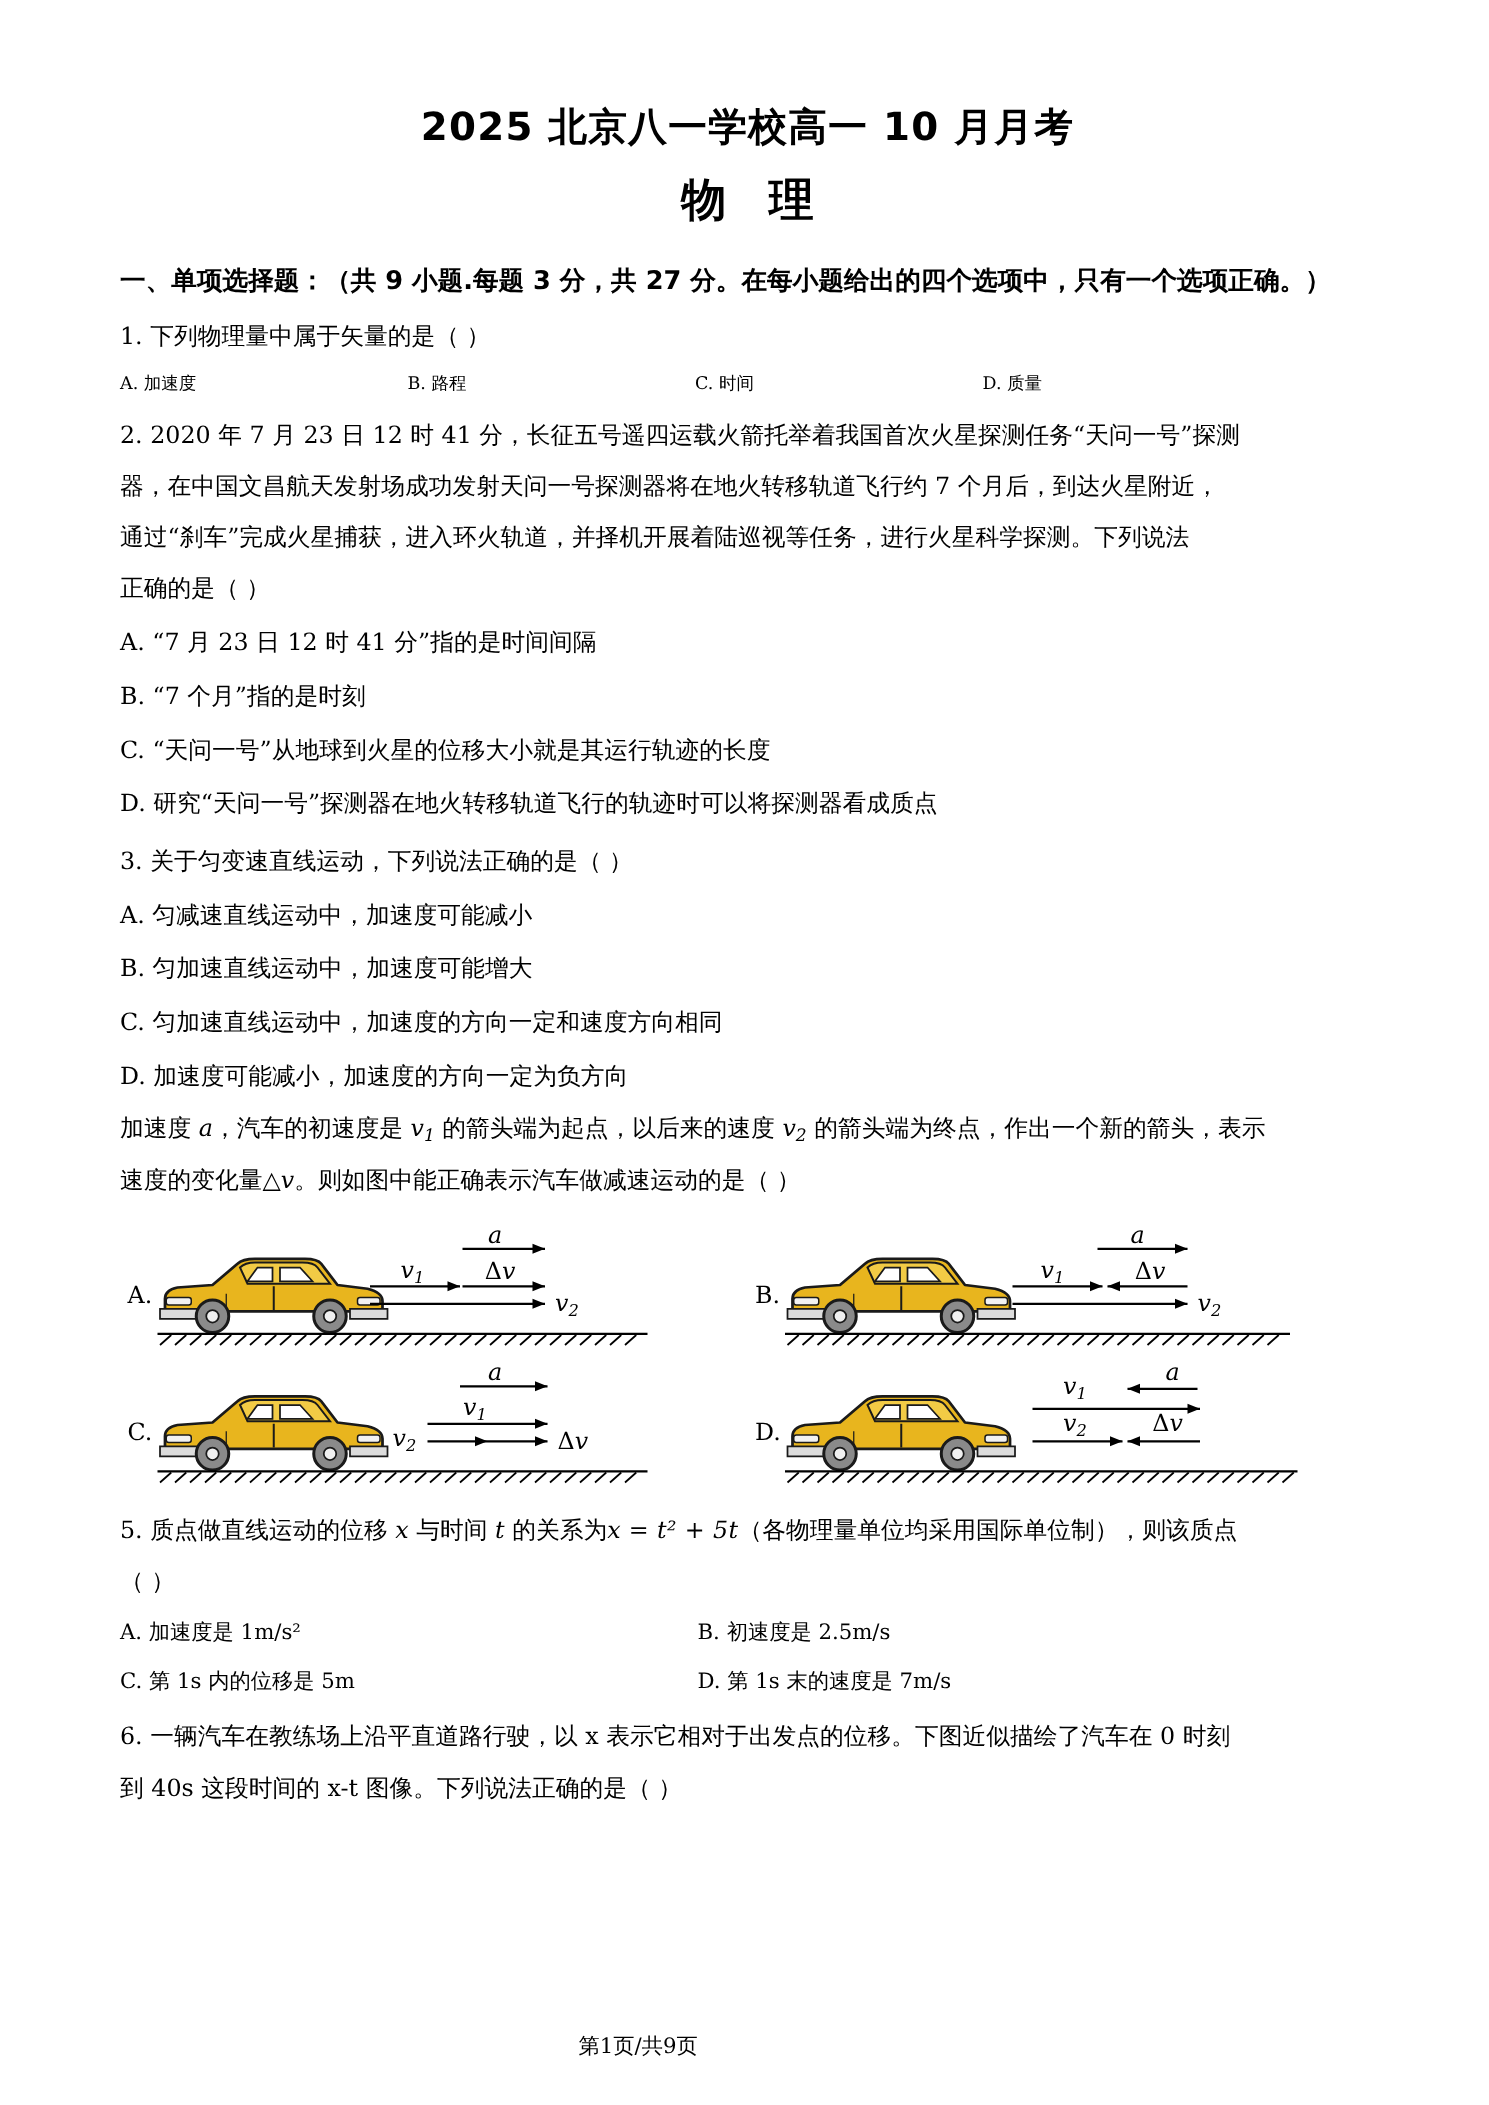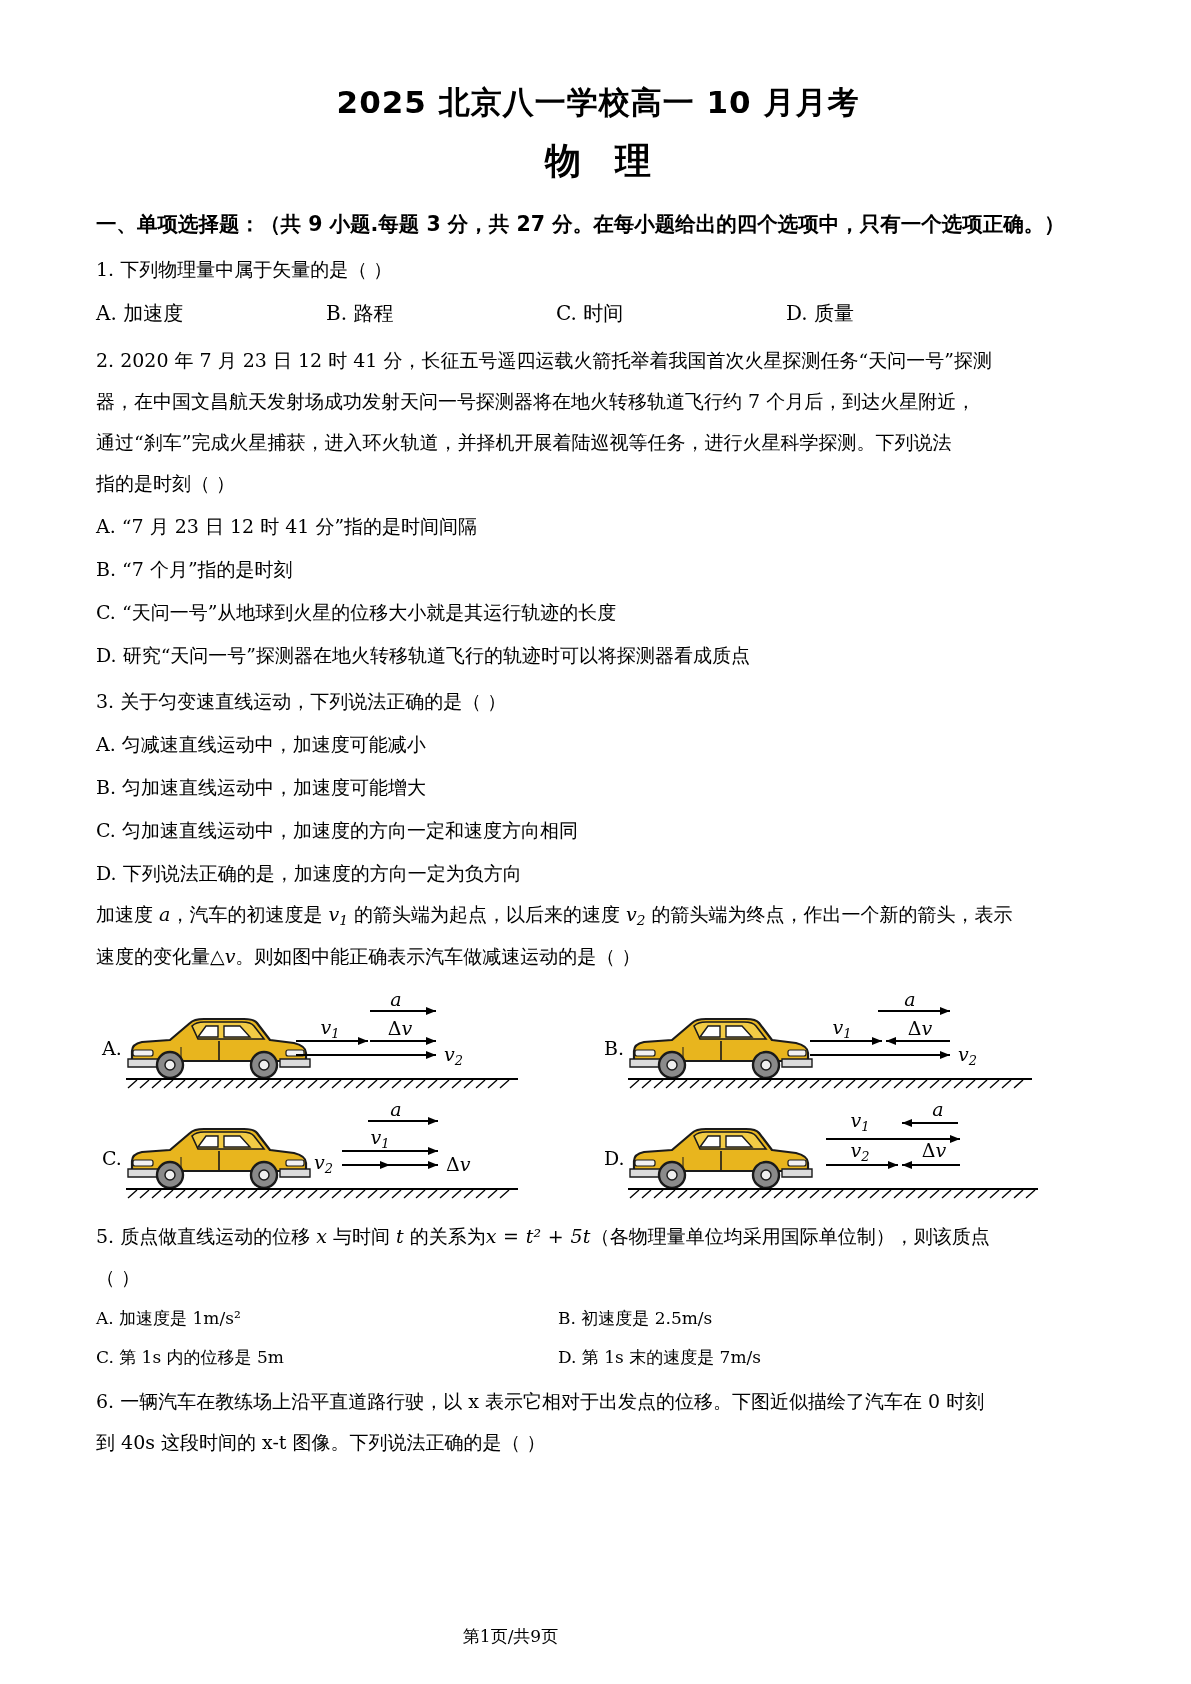--- a/index.html
+++ b/index.html
@@ -67,21 +67,21 @@
     text-align: justify;
   }
   .q-stem.tight { margin-top: 4px; }
   .opt {
     font-size: 19px;
     line-height: 1.95;
     margin-top: 6px;
   }
   .opt-row {
     display: flex;
-    font-size: 20px;
+    font-size: 14px;
     line-height: 1.95;
     margin-top: 6px;
     align-items: flex-end;
   }
   .opt-row > span { display: block; }
   .c1 { width: 230px; flex: 0 0 230px; }
   .c2 { width: 230px; flex: 0 0 230px; }
   .c3 { width: 230px; flex: 0 0 230px; }
   .c4 { flex: 1 1 auto; }
 
@@ -150,31 +150,31 @@
     <div class="opt-row">
       <span class="c1">A. 加速度</span>
       <span class="c2">B. 路程</span>
       <span class="c3">C. 时间</span>
       <span class="c4">D. 质量</span>
     </div>
 
     <div class="q-stem">2. 2020 年 7 月 23 日 12 时 41 分，长征五号遥四运载火箭托举着我国首次火星探测任务“天问一号”探测</div>
     <div class="q-stem tight">器，在中国文昌航天发射场成功发射天问一号探测器将在地火转移轨道飞行约 7 个月后，到达火星附近，</div>
     <div class="q-stem tight">通过“刹车”完成火星捕获，进入环火轨道，并择机开展着陆巡视等任务，进行火星科学探测。下列说法</div>
-    <div class="q-stem tight">指的是时刻（      ）</div>
+    <div class="q-stem tight">正确的是（      ）</div>
     <div class="opt">A. “7 月 23 日 12 时 41 分”指的是时间间隔</div>
     <div class="opt">B. “7 个月”指的是时刻</div>
     <div class="opt">C. “天问一号”从地球到火星的位移大小就是其运行轨迹的长度</div>
     <div class="opt">D. 研究“天问一号”探测器在地火转移轨道飞行的轨迹时可以将探测器看成质点</div>
 
     <div class="q-stem">3. 关于匀变速直线运动，下列说法正确的是（      ）</div>
     <div class="opt">A. 匀减速直线运动中，加速度可能减小</div>
     <div class="opt">B. 匀加速直线运动中，加速度可能增大</div>
     <div class="opt">C. 匀加速直线运动中，加速度的方向一定和速度方向相同</div>
-    <div class="opt">D. 下列说法正确的是，加速度的方向一定为负方向</div>
+    <div class="opt">D. 加速度可能减小，加速度的方向一定为负方向</div>
 
     <div class="q-stem tight">
       <span>加速度 </span><i class="v">a</i><span>，汽车的初速度是 </span><i class="v">v</i><span class="sub">1</span><span> 的箭头端为起点，以后来的速度 </span><i class="v">v</i><span class="sub">2</span><span> 的箭头端为终点，作出一个新的箭头，表示</span>
     </div>
     <div class="q-stem tight">
       <span>速度的变化量△</span><i class="v">v</i><span>。则如图中能正确表示汽车做减速运动的是（      ）</span>
     </div>
 
     <div class="fig-grid">
 

